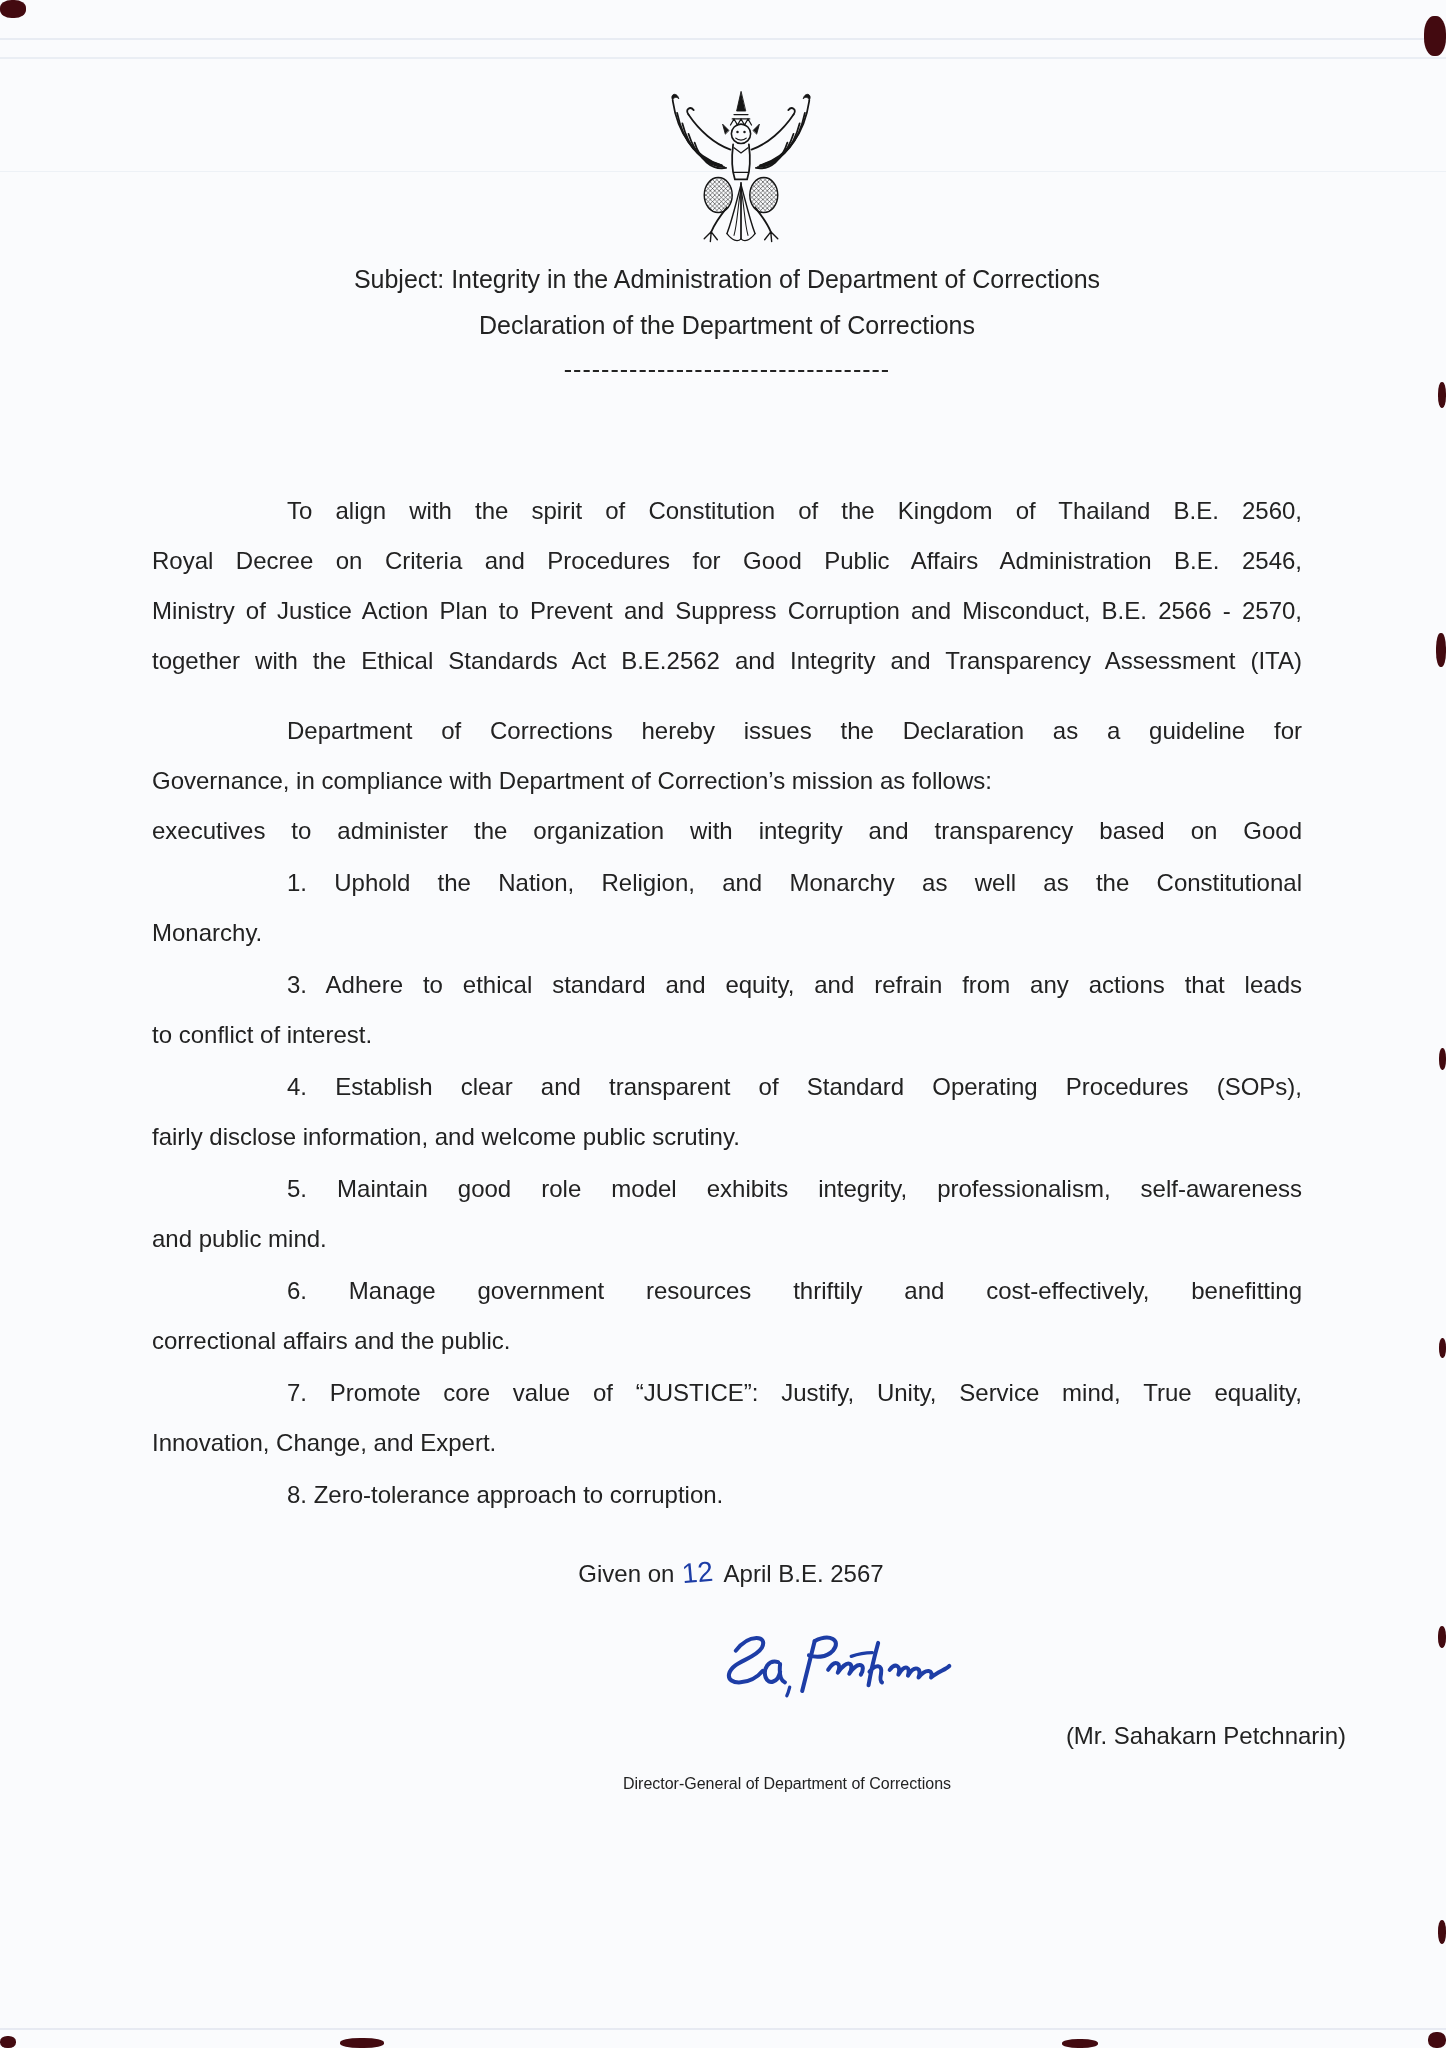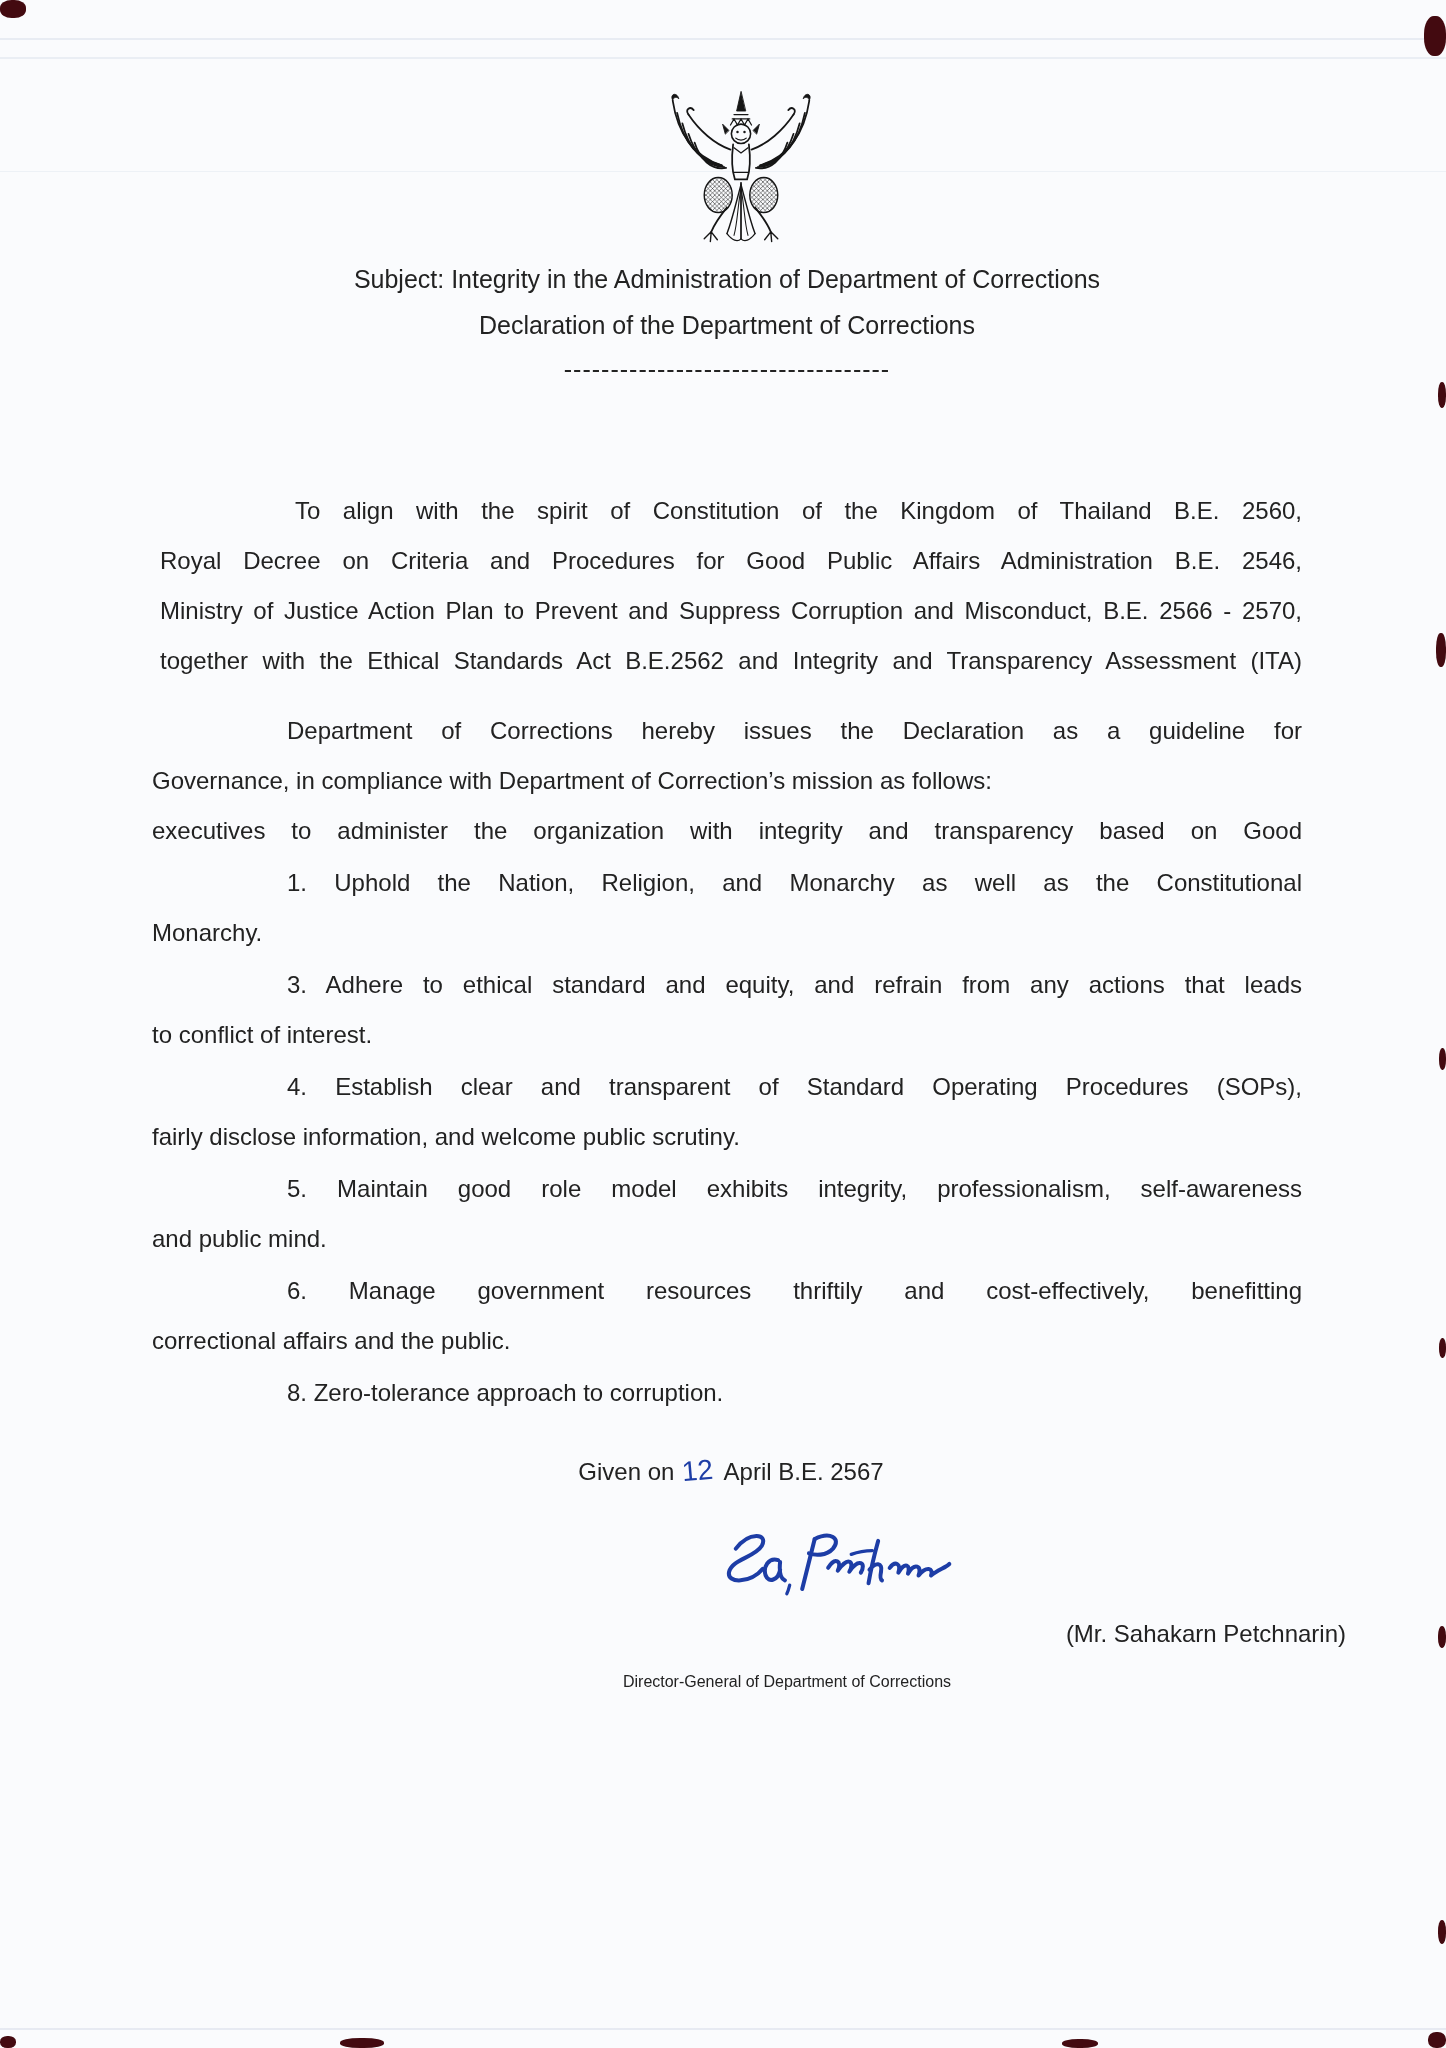--- a/index.html
+++ b/index.html
@@ -7,21 +7,21 @@
     width:1446px; height:2048px; position:relative; overflow:hidden;
     background:#fafbfd; color:#222;
     font-family:"Liberation Sans","DejaVu Sans",sans-serif;
   }
   .streak { position:absolute; left:0; width:100%; pointer-events:none; }
   .mark { position:absolute; background:#430a10; filter:blur(.6px); border-radius:45%; }
   .doc { position:absolute; left:152px; top:0; width:1150px; }
   .emblem-wrap { padding-top:90px; text-align:center; position:relative; left:14px; }
   .title-line { text-align:center; font-size:25px; line-height:46px; }
   .divider { text-align:center; font-size:25px; line-height:42px; letter-spacing:1px; }
-  .para1 { margin-top:96px;margin-left:8px; }
+  .para1 { margin-top:96px; }
   .para2 { margin-top:20px; }
   .item  { margin-top:2px; }
   .ln { font-size:24px; line-height:50px; text-align:justify; }
   .jl { text-align-last:justify; }
   .first { text-indent:135px; }
   .given { margin-top:28px; text-align:center; font-size:24px; line-height:50px; position:relative; left:4px; }
   .given .day {
     display:inline-block; transform:rotate(-5deg);
     font-size:28px; font-weight:500; margin:0 10px 0 8px;
   }
@@ -127,20 +127,24 @@
   </div>
   <div class="item">
     <div class="ln jl first">5. Maintain good role model exhibits integrity, professionalism, self-awareness</div>
     <div class="ln">and public mind.</div>
   </div>
   <div class="item">
     <div class="ln jl first">6. Manage government resources thriftily and cost-effectively, benefitting</div>
     <div class="ln">correctional affairs and the public.</div>
   </div>
   <div class="item">
+    <div class="ln jl first">7. Promote core value of “JUSTICE”: Justify, Unity, Service mind, True equality,</div>
+    <div class="ln">Innovation, Change, and Expert.</div>
+  </div>
+  <div class="item">
     <div class="ln first">8. Zero-tolerance approach to corruption.</div>
   </div>
 
   <div class="given">
     <span>Given on</span><span class="day" style="color:#1d3da6;">12</span><span>April B.E. 2567</span>
   </div>
 
   <div class="sigblock">
     <div class="sig-row">
       <svg width="250" height="82" viewBox="0 0 260 80" role="img" aria-label="Sa. Petchnar">

